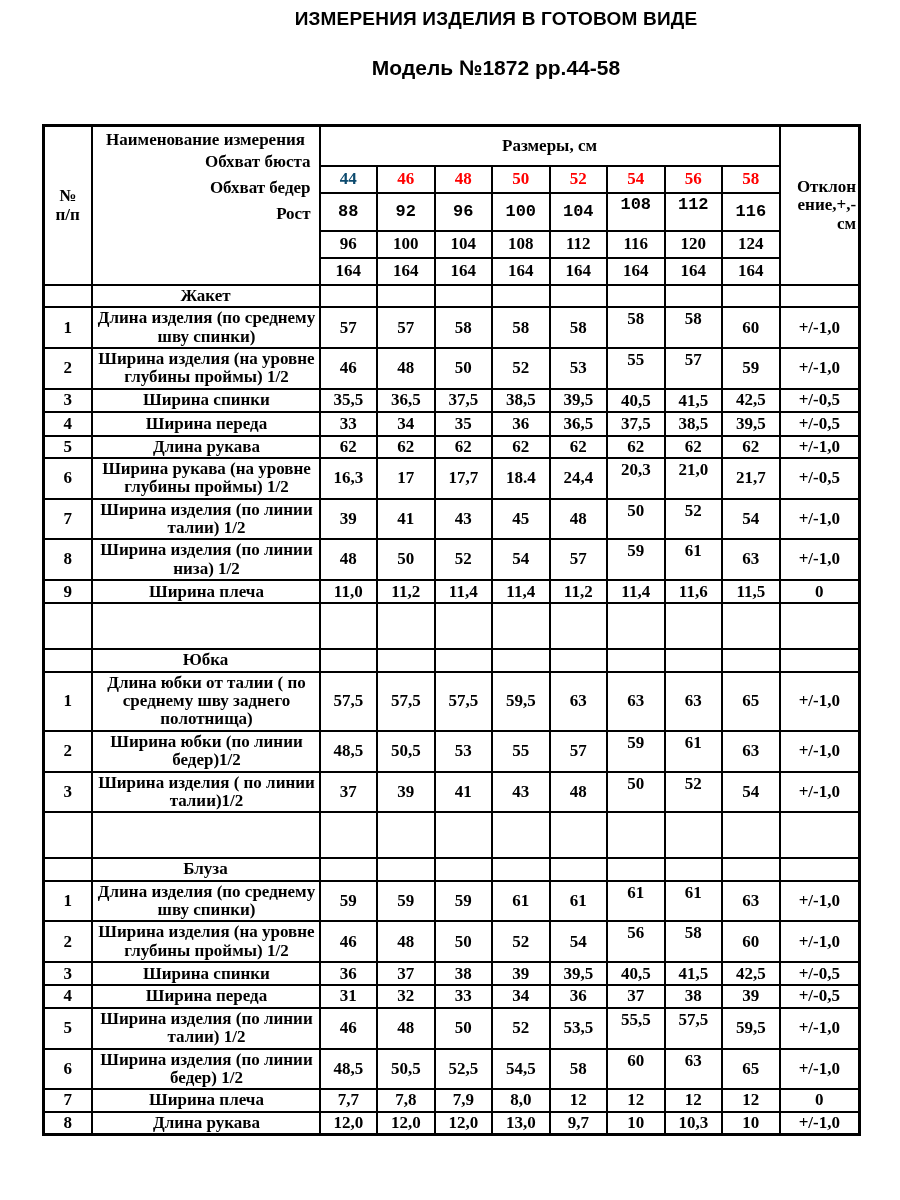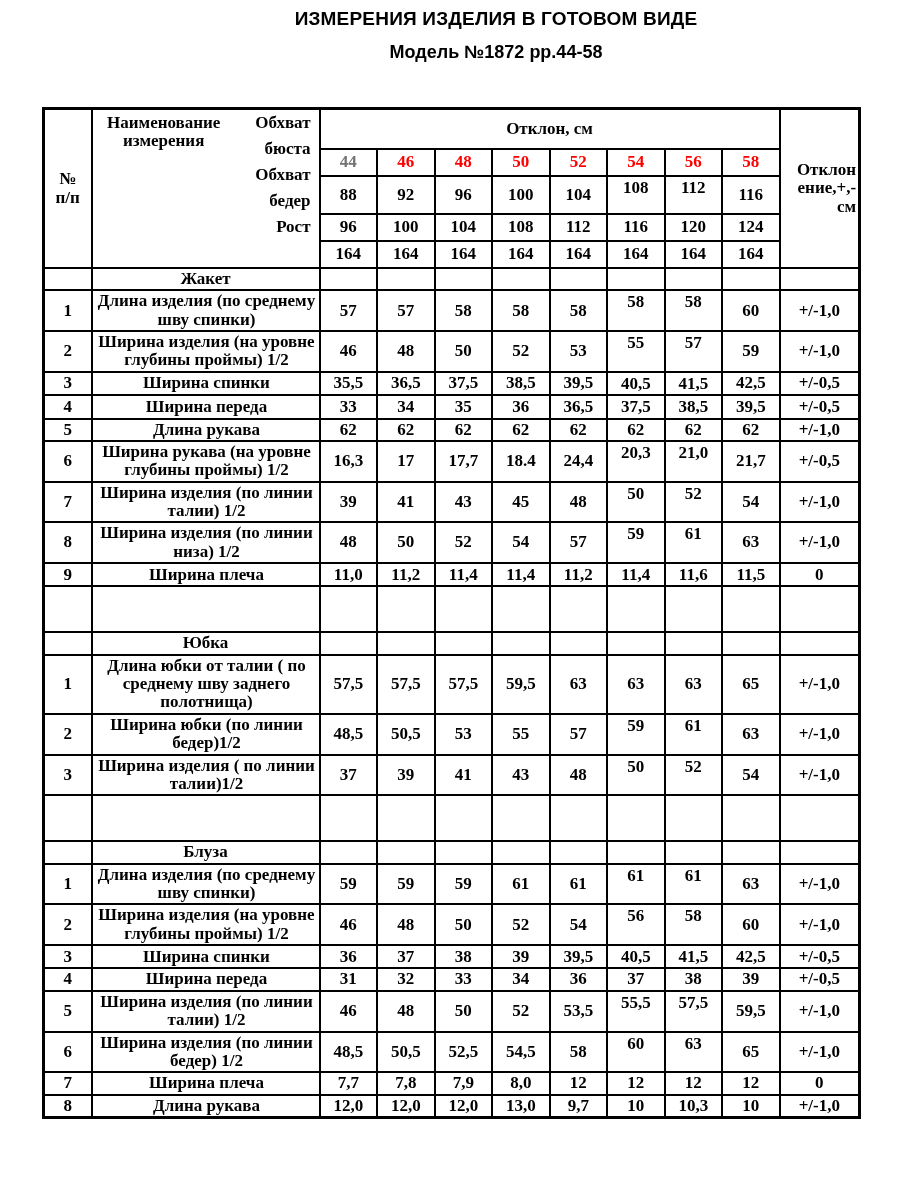--- a/index.html
+++ b/index.html
@@ -1,35 +1,35 @@
 <!DOCTYPE html>
 <html><head>
 <meta charset="utf-8">
 <style>
   html,body{margin:0;padding:0;background:#fff;}
   body{width:900px;height:1200px;overflow:hidden;font-family:"Liberation Serif",serif;color:#000;}
   .heading{margin:6px 0 0 92px;width:808px;text-align:center;font-family:"Liberation Sans",sans-serif;font-weight:bold;}
   .heading h1{font-size:19px;margin:8px;letter-spacing:0.2px;}
-  .heading h2{font-size:18px;margin:12px 0 0 0;}
+  .heading h2{font-size:21px;margin:26px 0 0 0;}
   .tablewrap{margin:44px 0 0 42px;}
   table{border-collapse:collapse;table-layout:fixed;width:816px;border:3px solid #000;
         font-family:"Liberation Serif",serif;font-weight:bold;font-size:17px;line-height:1.08;}
   td,th{border:2px solid #000;padding:1px 2px;text-align:center;vertical-align:middle;
         font-weight:bold;overflow:hidden;}
   th{font-size:17px;}
   .pre{white-space:pre-line;}
   .r-main{height:40px;}
   .r-sizes{height:27px;}
-  .r-bust{height:38px;}
+  .r-bust{height:38px;font-family:Liberation Mono, monospace;}
   .r-hips{height:27px;}
   .r-rost{height:27px;}
   .r-sec{height:20px;}
   .r-spacer{height:46px;}
   .name-hdr-cell{padding:0;vertical-align:top;}
-  .name-hdr{display:flex;justify-content:flex-start;height:157px;}
+  .name-hdr{display:flex;flex-direction:column;justify-content:flex-start;height:157px;}
   .name-hdr .top{padding-top:4px;text-align:center;}
   .name-hdr .bottom{text-align:right;padding:0 8px 2px 0;line-height:26px;}
   .label{text-align:center;padding-left:4px;}
   .va-top{vertical-align:top;padding-top:2px;}
   .num-cell{padding:0 1px;}
   .dev-hdr{white-space:pre-line;text-align:right;}
 </style>
 </head>
 <body>
 
@@ -60,27 +60,27 @@
           <th class="name-hdr-cell" rowspan="5">
             <div class="name-hdr">
               <div class="top">Наименование измерения</div>
               <div class="bottom">
                 <div>Обхват бюста</div>
                 <div>Обхват бедер</div>
                 <div>Рост</div>
               </div>
             </div>
           </th>
-          <th colspan="8">Отклон, см</th>
+          <th colspan="8">Размеры, см</th>
           <th class="dev-hdr" rowspan="5">Отклон
 ение,+,-
 см</th>
         </tr>
         <tr class="r-sizes">
-          <td style="color: #737373;">44</td>
+          <td style="color: #0c4a6e;">44</td>
           <td style="color: rgb(255, 0, 0);">46</td>
           <td style="color: rgb(255, 0, 0);">48</td>
           <td style="color: rgb(255, 0, 0);">50</td>
           <td style="color: rgb(255, 0, 0);">52</td>
           <td style="color: rgb(255, 0, 0);">54</td>
           <td style="color: rgb(255, 0, 0);">56</td>
           <td style="color: rgb(255, 0, 0);">58</td>
         </tr>
         <tr class="r-bust">
           <td>88</td>

